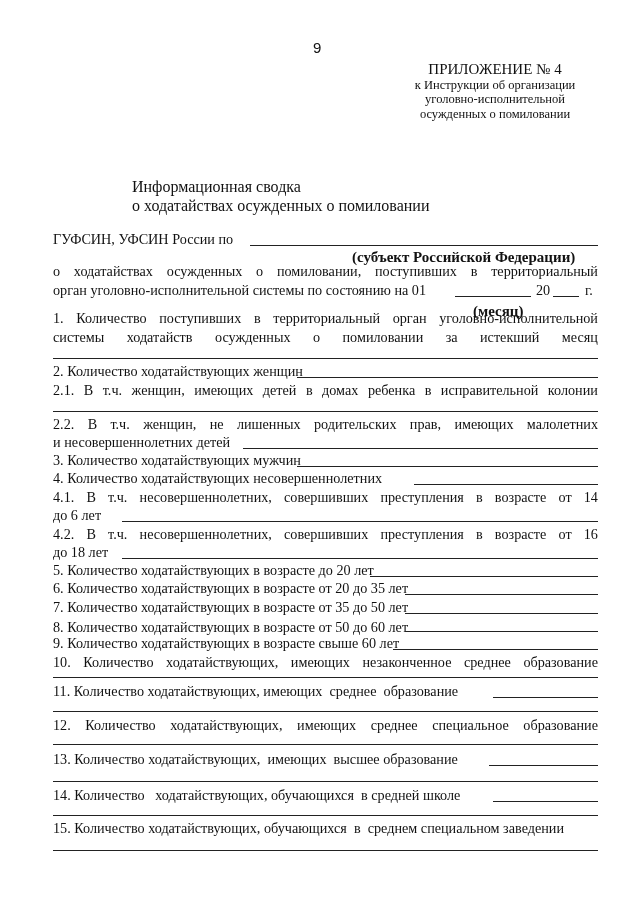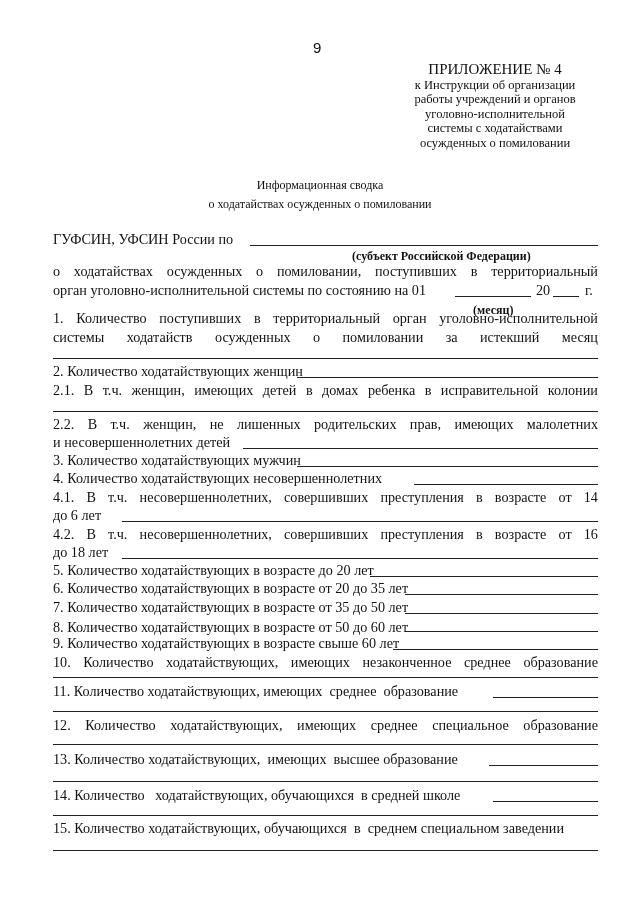--- a/index.html
+++ b/index.html
@@ -2,37 +2,35 @@
 <html><head>
   <meta charset="utf-8">
   <style>
     html, body { margin: 0; padding: 0; background: #ffffff; }
     body { width: 640px; height: 905px; position: relative; overflow: hidden;
            font-family: "Liberation Serif", "DejaVu Serif", serif; color: #111; }
     .abs { position: absolute; white-space: nowrap; }
     .pagenum { left: 313px; top: 39px; font-family: "Liberation Sans", sans-serif; font-size: 15px; }
     .appendix { left: 392px; top: 60px; width: 206px; text-align: center; font-size: 12.5px; line-height: 14.4px; }
     .appendix .title { font-size: 15px; line-height: 18px; }
-    .heading { left: 120px; width: 400px; text-align: center; font-size: 12px; }
+    .heading { left: 132px; width: 400px; text-align: left; font-size: 16px; }
     .line { font-size: 14.2px; left: 53px; }
     .blank { position: absolute; height: 0; border-bottom: 1px solid #222; }
-    .note { font-size: 12px; font-weight: bold; }
+    .note { font-size: 15px; font-weight: bold; }
     .justify { display: flex; justify-content: space-between; width: 545px; }
   </style>
 </head>
 <body>
 
 <div class="abs pagenum">9</div>
 
 <div class="abs appendix">
   <div class="title">ПРИЛОЖЕНИЕ № 4</div>
   <div>к Инструкции об организации</div>
-  <div>работы учреждений и органов</div>
   <div>уголовно-исполнительной</div>
-  <div>системы с ходатайствами</div>
   <div>осужденных о помиловании</div>
 </div>
 
 <div class="abs heading" style="top:178px;">Информационная сводка</div>
 <div class="abs heading" style="top:197px;">о ходатайствах осужденных о помиловании</div>
 
 <div class="abs line" style="top:231px;text-align:right;">ГУФСИН, УФСИН России по</div>
 <div class="blank" style="left:250px; top:245px; width:348px;"></div>
 <div class="abs note" style="left:352px; top:249px;">(субъект Российской Федерации)</div>
 

